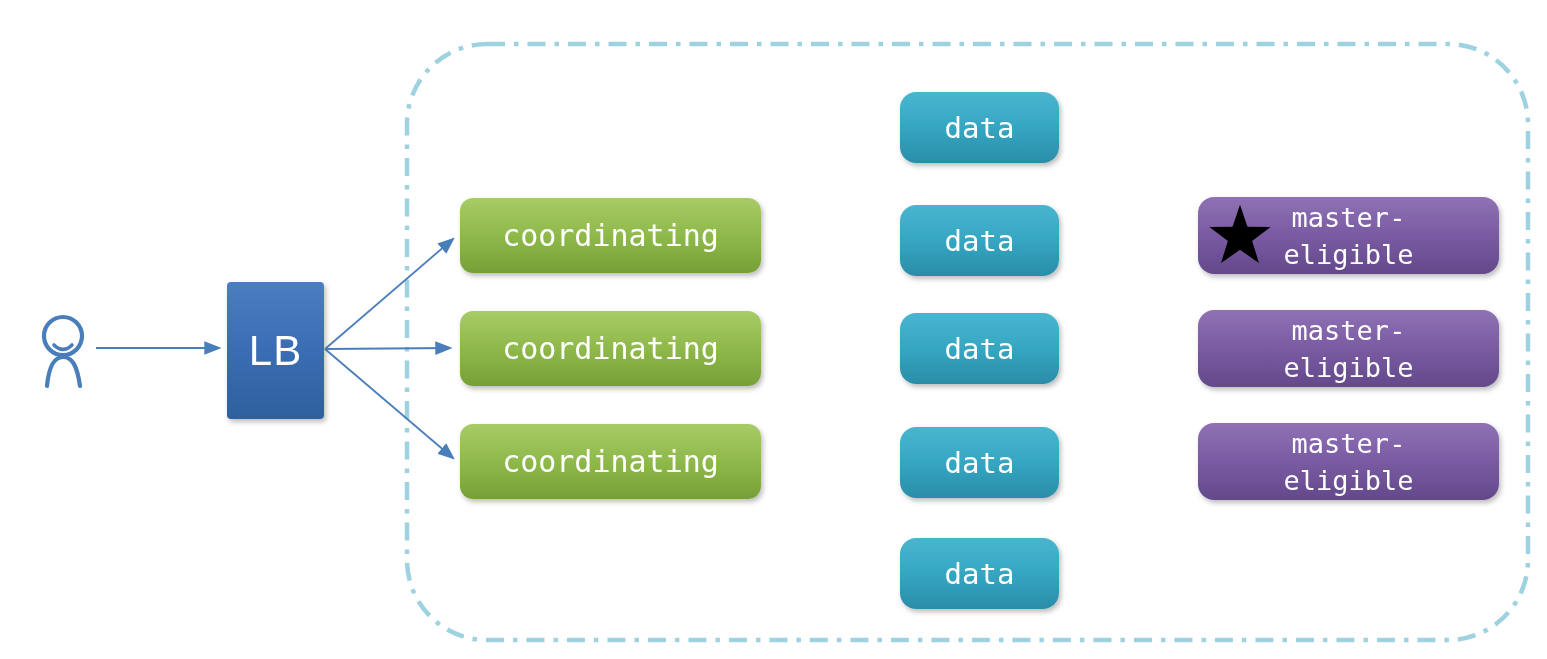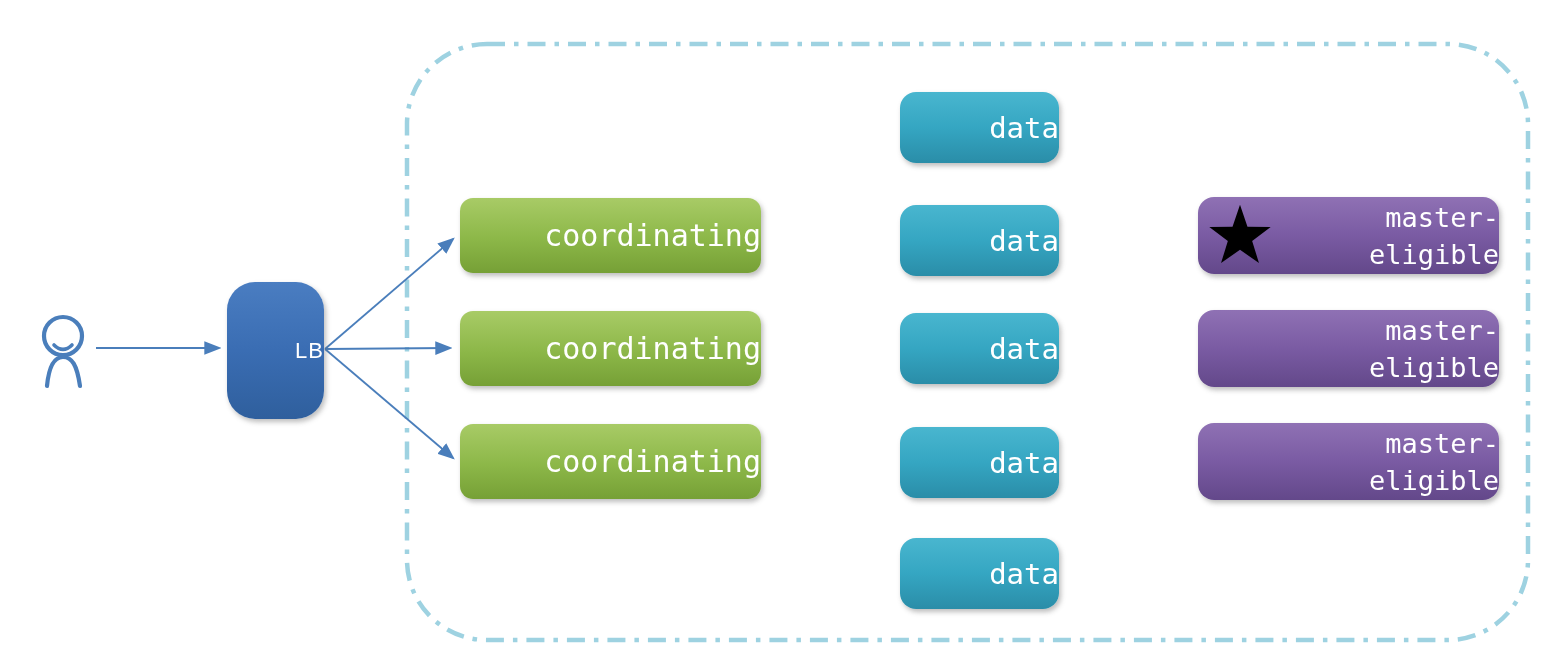--- a/index.html
+++ b/index.html
@@ -19,36 +19,36 @@
     position: absolute;
     left: 0;
     top: 0;
     width: 1547px;
     height: 659px;
   }
   .node {
     position: absolute;
     display: flex;
     flex-direction: column;
-    align-items: flex-end;
+    align-items: center;
     justify-content: center;
     color: #ffffff;
     box-shadow: 2px 3px 5px rgba(90, 90, 90, 0.40);
     text-align: center;
   }
   .node span { display: block; }
   .lb-node {
     left: 227px;
     top: 282px;
     width: 97px;
     height: 137px;
-    border-radius: 28px;
+    border-radius: 4px;
     background: linear-gradient(180deg, #4a7dc1 0%, #3a6db3 50%, #2f5f9d 100%);
     font-family: "Liberation Sans", sans-serif;
-    font-size: 22px;
+    font-size: 42px;
     letter-spacing: 1px;
   }
   .coord-node {
     left: 460px;
     width: 301px;
     height: 75px;
     border-radius: 13px;
     background: linear-gradient(180deg, #a8cb66 0%, #8cb748 55%, #76a036 100%);
     font-size: 30px;
   }

